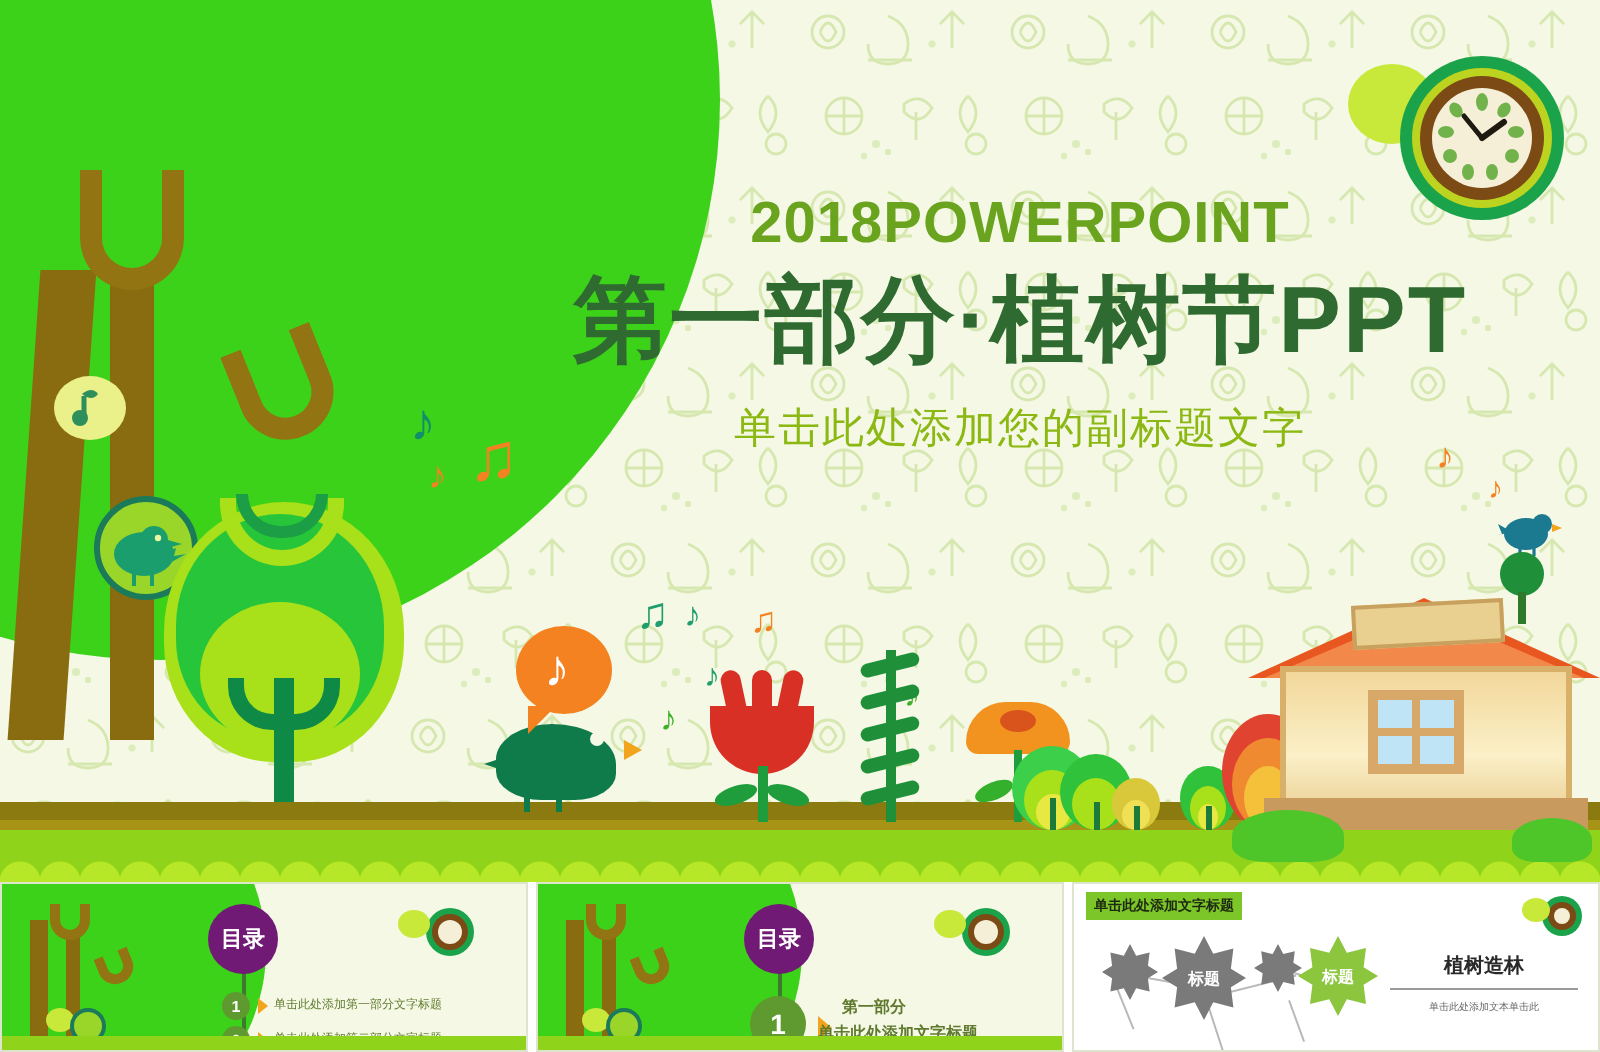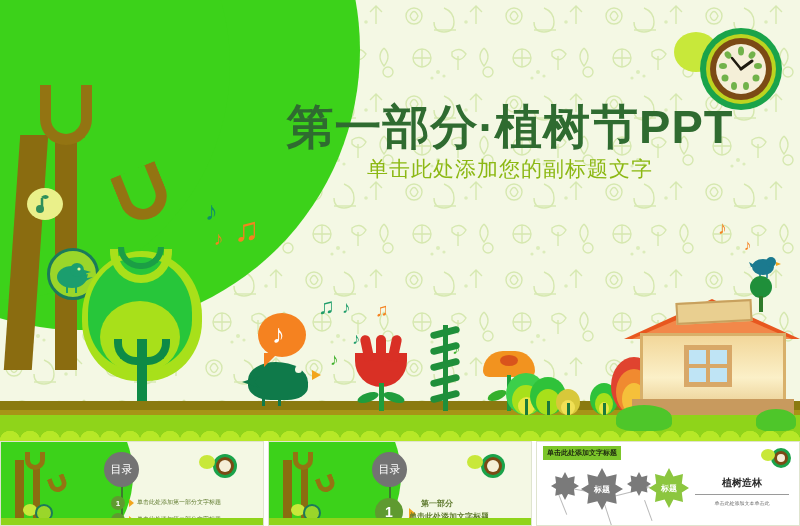--- a/index.html
+++ b/index.html
@@ -56,21 +56,21 @@
            border:8px solid #0e8a46; border-top:none; border-right:none;
            border-radius:0 0 0 22px; }
   .t2-b2 { position:absolute; left:66px; top:96px; width:26px; height:26px;
            border:8px solid #0e8a46; border-top:none; border-left:none;
            border-radius:0 0 22px 0; }
 
   
   .txtblock { position:absolute; left:250px; top:96px; width:520px; text-align:center; }
   .t-year { font-size:29px; font-weight:bold; letter-spacing:.5px; }
   .t-title { font-size:47px; font-weight:bold; margin-top:6px; letter-spacing:1px; line-height:1.05; }
-  .t-sub { font-size:21px; margin-top:4px; letter-spacing:1px; }
+  .t-sub { font-size:21px; margin-top:16px; letter-spacing:1px; }
 
   
   .clock { position:absolute; right:18px; top:28px; width:82px; height:82px; }
   .clk-ring { position:absolute; inset:0; border-radius:50%; background:#1aa34a; }
   .clk-ring2 { position:absolute; inset:6px; border-radius:50%; background:#bcd420; }
   .clk-rim { position:absolute; inset:10px; border-radius:50%; background:#7b4a15; }
   .clk-face { position:absolute; inset:16px; border-radius:50%; background:#f5efd8; }
   .clk-leaf { position:absolute; left:-26px; top:4px; width:44px; height:40px;
               border-radius:50%; background:#c8e83a; }
 
@@ -153,23 +153,23 @@
   .strip { position:absolute; left:0; top:441px; width:800px; height:85px;
            background:#ffffff; display:flex; gap:4px; padding:0; }
   .thumb { position:relative; flex:1; overflow:hidden; background:#f4f8e4;
            border:1px solid #dfe4cf; }
 
   .th-canopy { position:absolute; left:-58px; top:-62px; width:190px; height:190px;
                border-radius:50%; background:#3cd21a; }
   .th-trunk { position:absolute; background:#8a6c10; }
   .th-fork { position:absolute; border:5px solid #937412; border-top:none;
              border-radius:0 0 14px 14px; }
-  .th-badge { position:absolute; border-radius:50%; background:#737373;
+  .th-badge { position:absolute; border-radius:50%; background:#701a75;
               color:#fff; display:flex; align-items:center; justify-content:center;
-              font-weight:normal; }
+              font-weight:bold; }
   .th-stem { position:absolute; width:2px; background:#3d7a2e; }
   .th-num { position:absolute; border-radius:50%; background:#5f9a30; color:#fff;
             display:flex; align-items:center; justify-content:center; font-weight:bold; }
   .th-arrow { position:absolute; width:0; height:0;
               border-left:5px solid #f2a51c; border-top:4px solid transparent;
               border-bottom:4px solid transparent; }
   .th-line { position:absolute; color:#5f7a2e; white-space:nowrap; }
   .th-clock { position:absolute; border-radius:50%; background:#1aa34a; }
   .th-clock i { position:absolute; inset:3px; border-radius:50%; background:#7b4a15; }
   .th-clock b { position:absolute; inset:6px; border-radius:50%; background:#f5efd8; }
@@ -276,20 +276,21 @@
 
     <svg style="position:absolute;left:748px;top:252px;" width="34" height="26" viewBox="0 0 34 26">
       <ellipse cx="15" cy="15" rx="11" ry="8" fill="#1b7a8f"></ellipse>
       <circle cx="23" cy="10" r="5" fill="#1b7a8f"></circle>
       <path d="M28 10 l5 2 l-5 2z" fill="#f2a51c"></path>
       <path d="M8 14 l-7 -4 l2 5 l-4 1z" fill="#1b7a8f"></path>
       <path d="M12 22 v4 M19 22 v4" stroke="#1b7a8f" stroke-width="1.6"></path>
     </svg>
 
     <div class="txtblock">
+      <div class="t-year" style="color:#6aa31e;">2018POWERPOINT</div>
       <div class="t-title" style="color:#2f6b30;">第一部分·植树节PPT</div>
       <div class="t-sub" style="color:#8cb814;">单击此处添加您的副标题文字</div>
     </div>
 
     <div class="clock">
       <div class="clk-leaf"></div>
       <div class="clk-ring"></div>
       <div class="clk-ring2"></div>
       <div class="clk-rim"></div>
       <div class="clk-face"></div>

